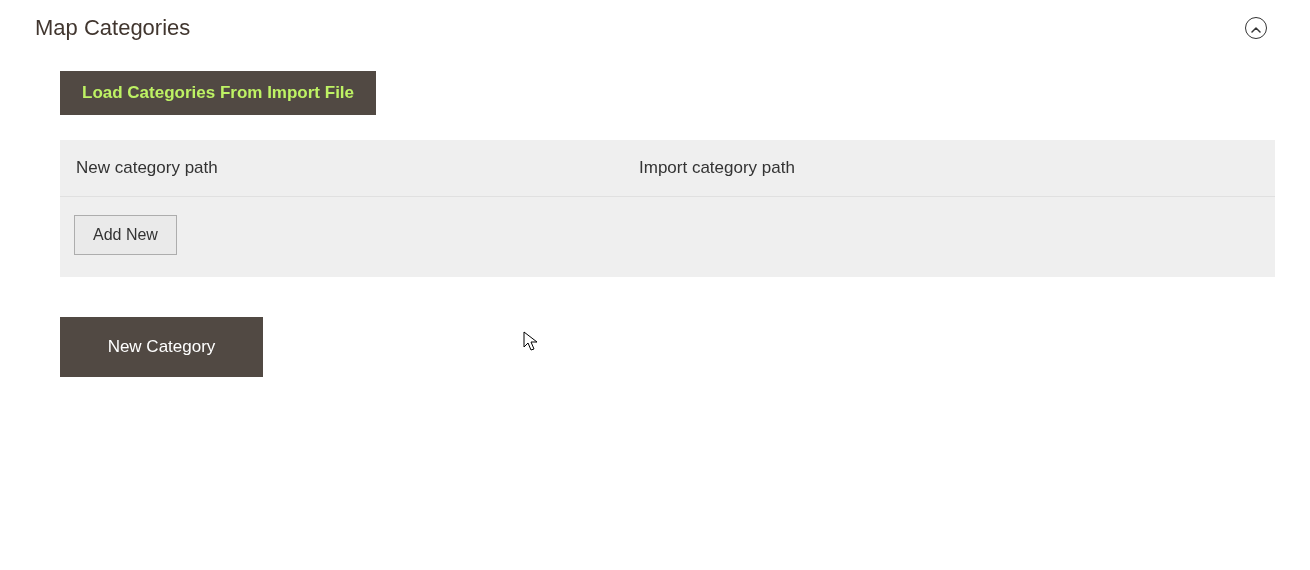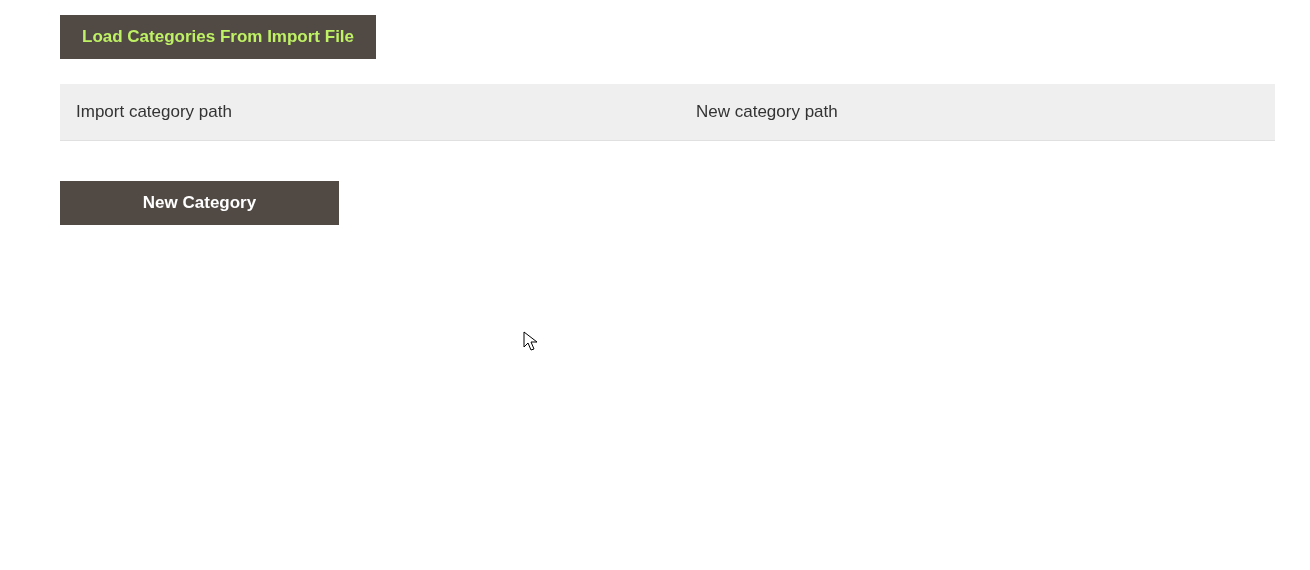--- a/index.html
+++ b/index.html
@@ -89,47 +89,60 @@
       cursor: pointer;
       font-family: inherit;
     }
     .new-category-wrapper {
       margin-top: 40px;
     }
     .btn-new-category {
       background: #514943;
       color: #ffffff;
       border: none;
-      padding: 12px 0;
-      width: 279px;
+      padding: 20px 0;
+      width: 203px;
       font-size: 17px;
-      font-weight: 700;
+      font-weight: 400;
       cursor: pointer;
       font-family: inherit;
       text-align: center;
     }
     .cursor {
       position: absolute;
       left: 523px;
       top: 331px;
       pointer-events: none;
     }
   </style>
 </head>
 <body>
 
 <div class="page-container">
+  <div class="section-header">
+    <h1 class="section-title">Map Categories</h1>
+    <div class="collapse-icon">
+      <span>
+        <svg viewBox="0 0 10 6" fill="none">
+          <path d="M1 5 L5 1 L9 5" stroke="#333" stroke-width="1.5" fill="none" stroke-linecap="round" stroke-linejoin="round"></path>
+        </svg>
+      </span>
+    </div>
+  </div>
 
   <div class="content-area">
     <button class="btn-dark">Load Categories From Import File</button>
 
     <div class="table-container">
       <div class="table-header">
+        <div class="table-header-col col-new">New category path</div>
         <div class="table-header-col col-import">Import category path</div>
-        <div class="table-header-col col-new">New category path</div>
+      </div>
+      <div class="table-body">
+        <button class="btn-light">Add New</button>
       </div>
     </div>
 
     <div class="new-category-wrapper">
       <button class="btn-new-category">New Category</button>
     </div>
   </div>
 </div>
 
 <div class="cursor">

